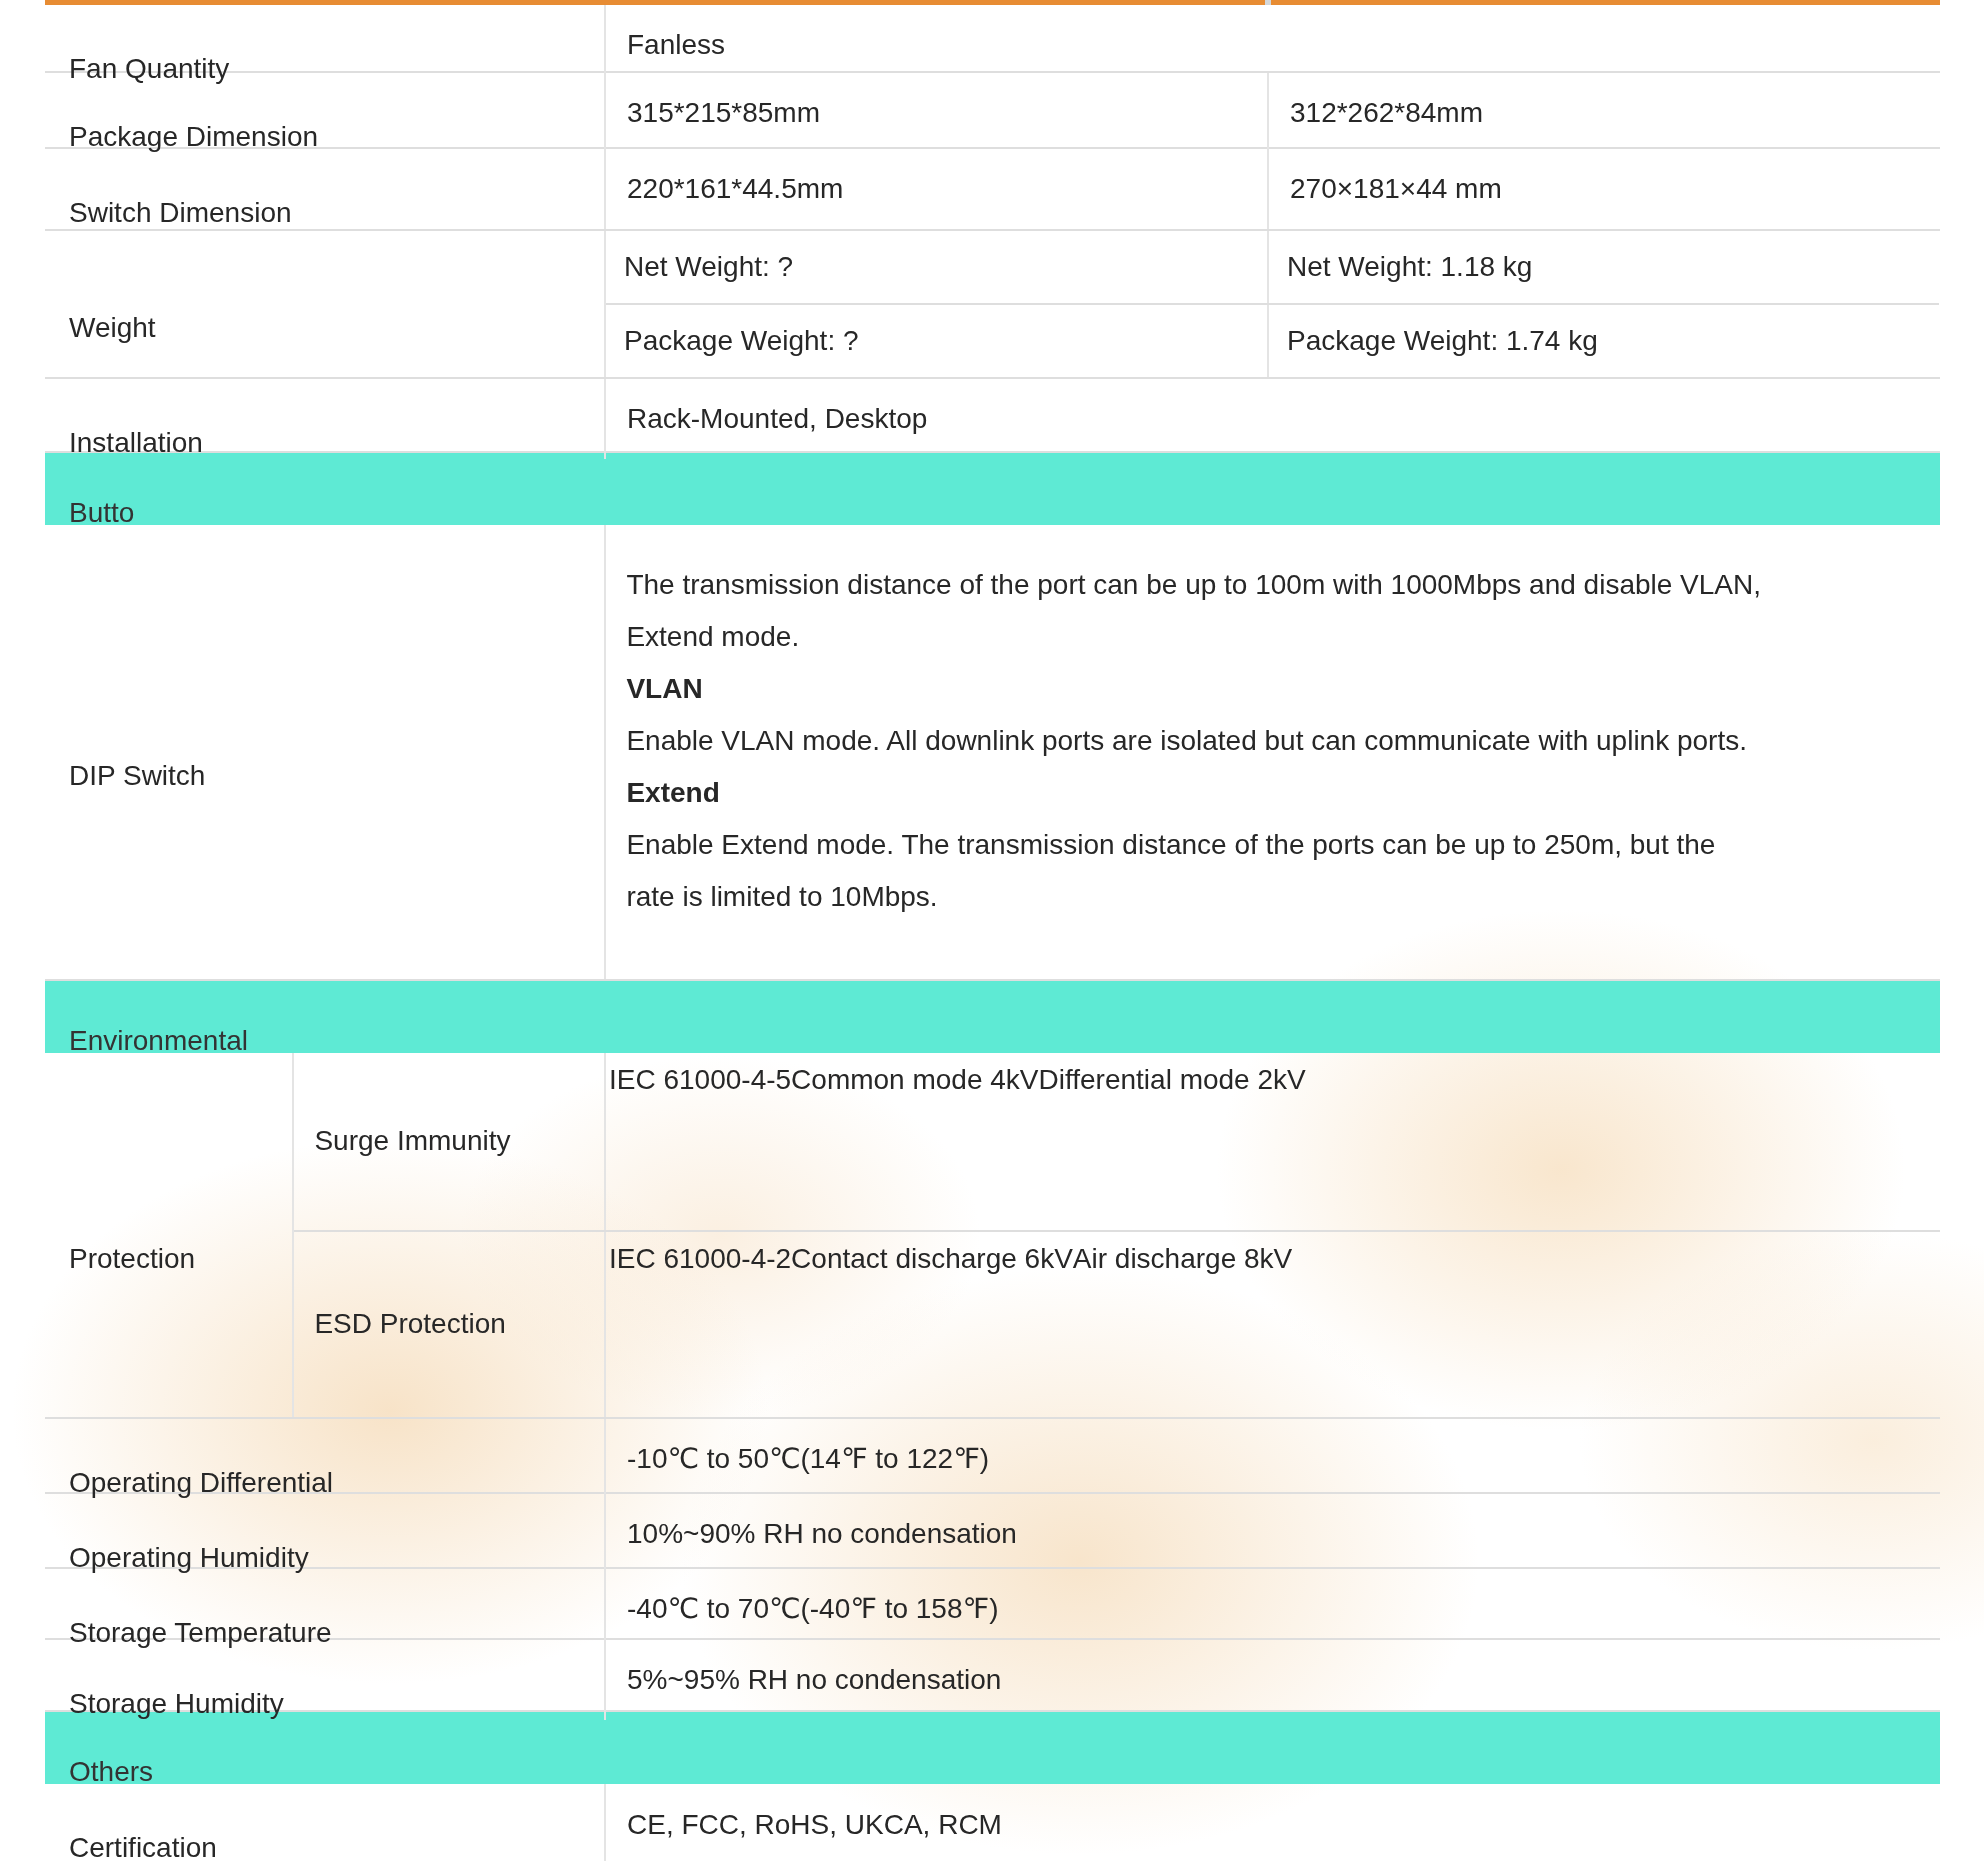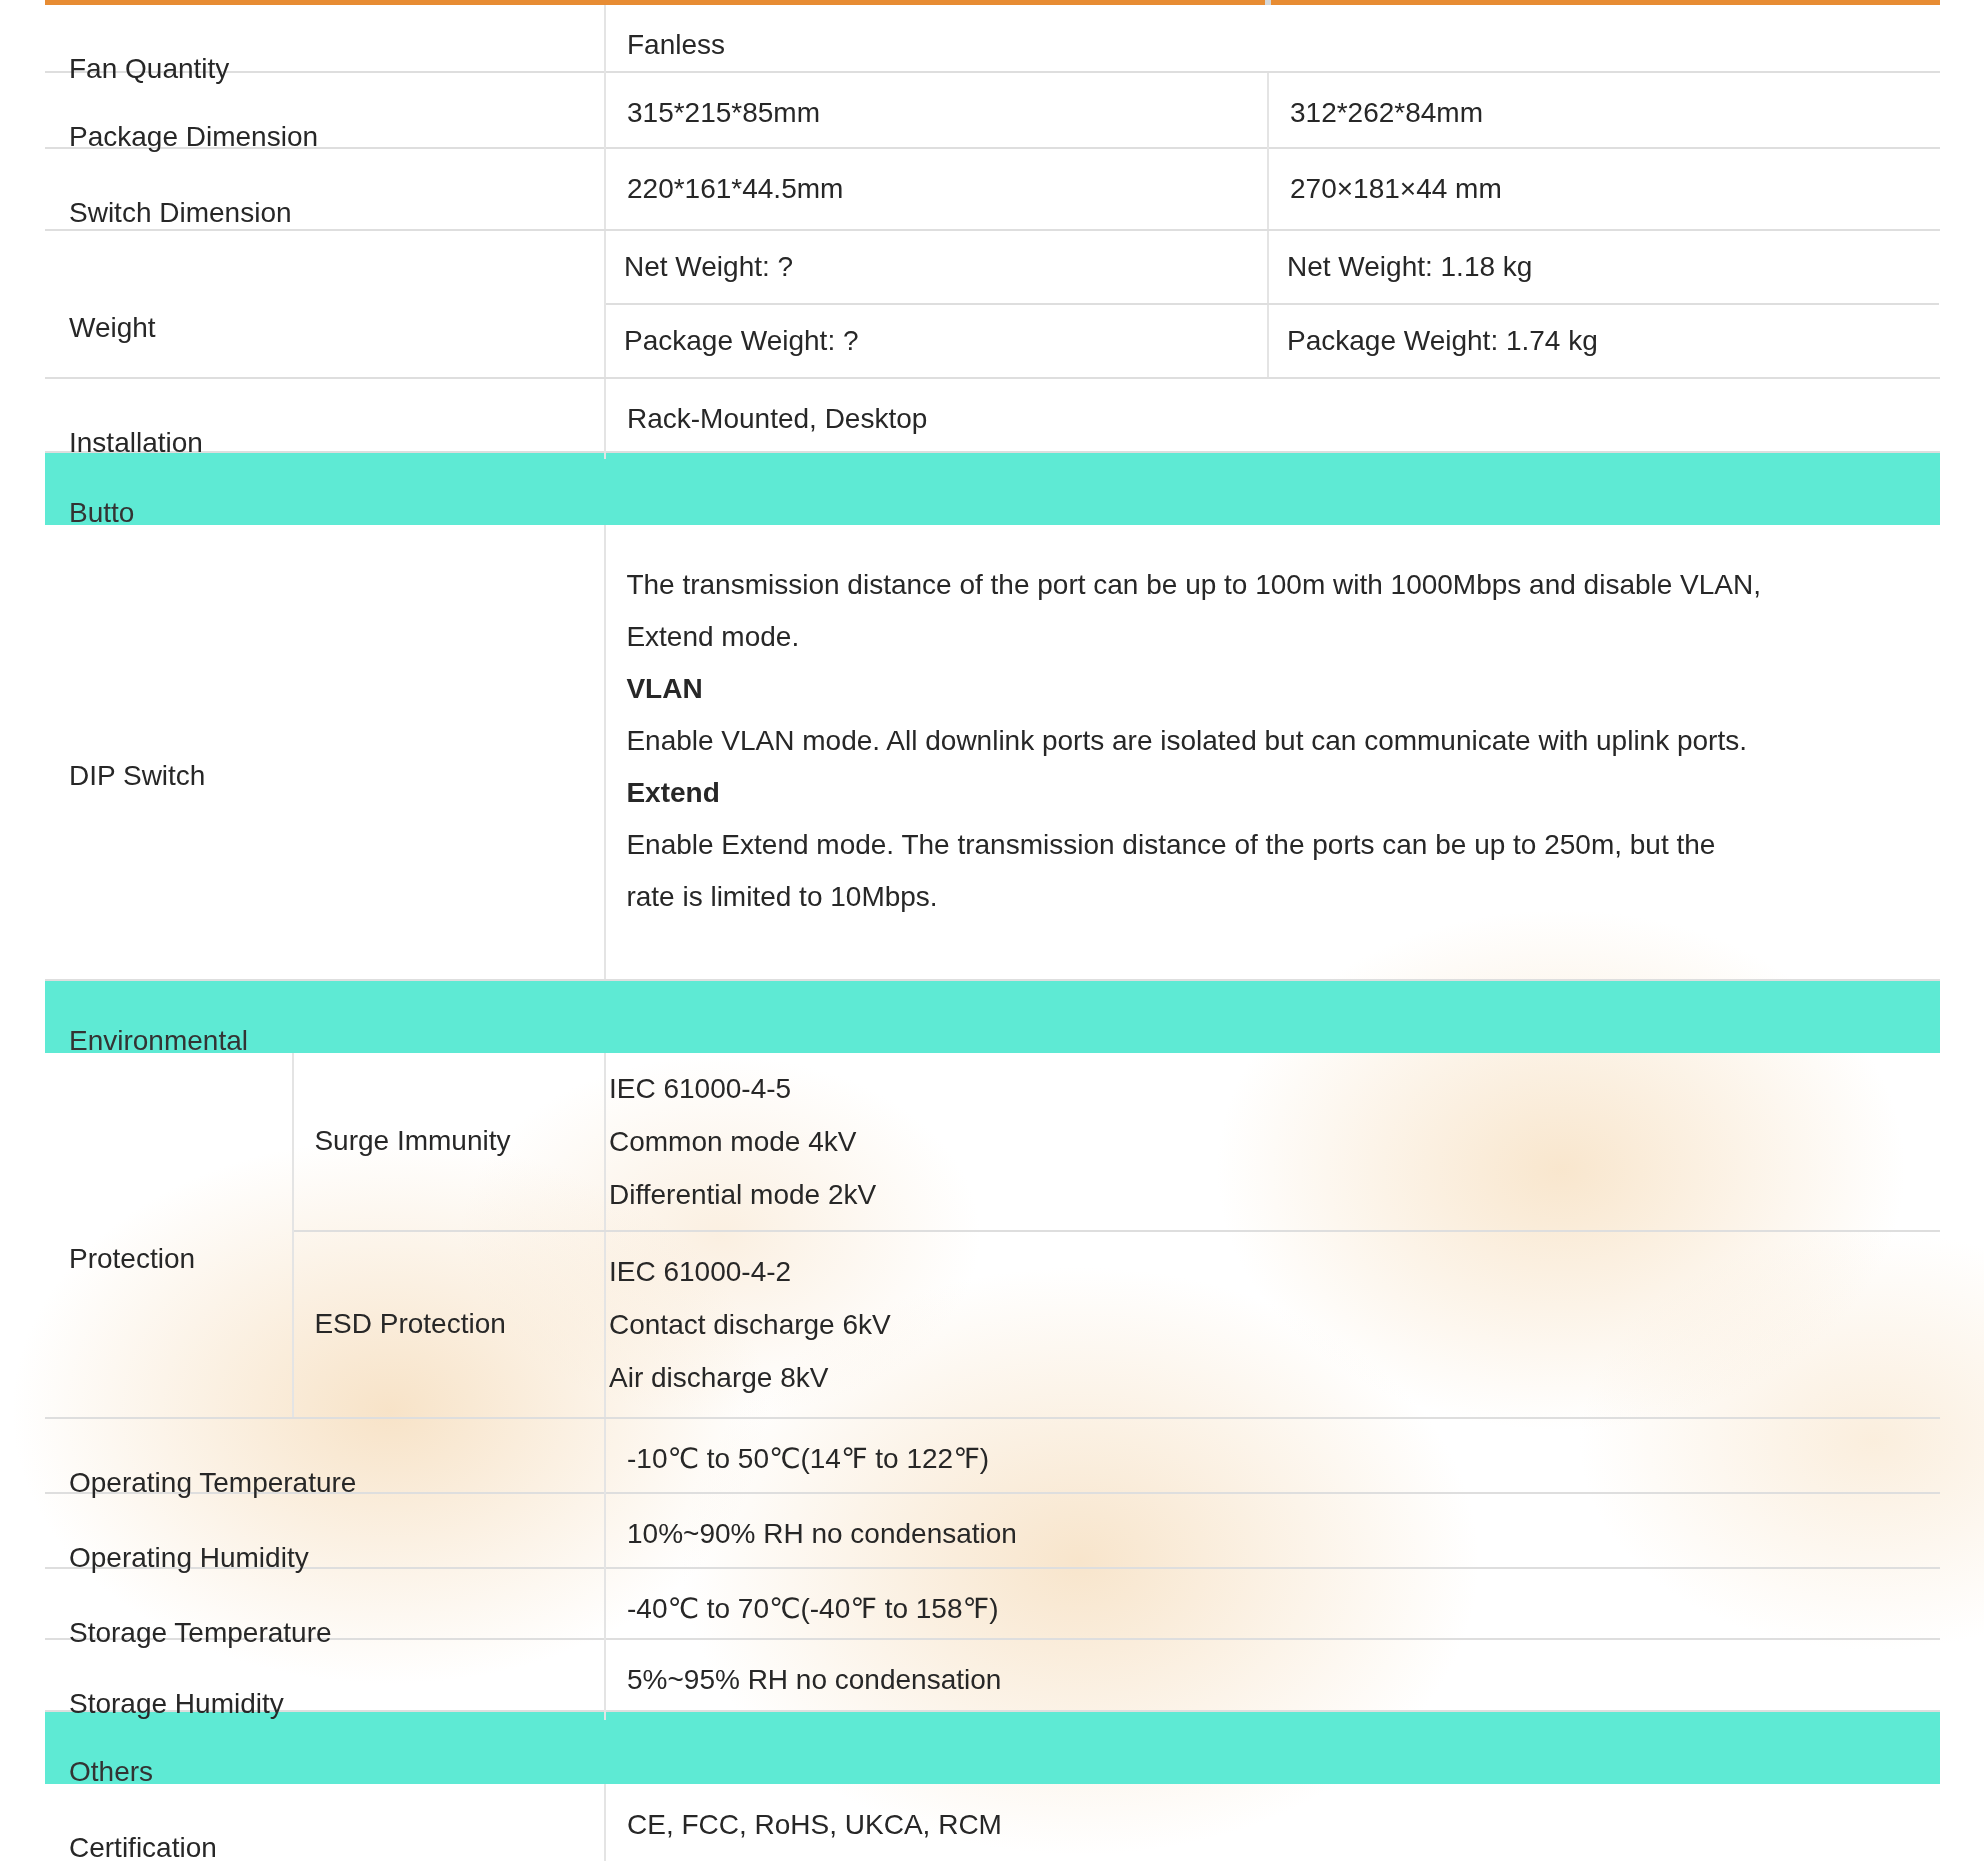--- a/index.html
+++ b/index.html
@@ -48,21 +48,21 @@
   
   .dipcell{border-left:2.4px solid #E4E4E4;padding:34px 24px 0 20.4px;box-sizing:border-box;}
   .dipcell .line{font-size:28px;line-height:52px;white-space:nowrap;}
   .dipcell .line.bold{font-weight:700;}
   
   .rel-right{display:flex;flex-direction:column;border-left:2.4px solid #E4E4E4;box-sizing:border-box;}
   .rel-sub{display:grid;grid-template-columns:310px 1335px;box-sizing:border-box;}
   .rel-sub.surge{height:179px;border-bottom:2.4px solid #DEDEDE;}
   .rel-sub.esd{flex:1;}
   .rel-sublabel{display:flex;align-items:center;font-size:28px;padding-left:20.4px;box-sizing:border-box;}
-  .multiline{display:flex;flex-direction:column;justify-content:center;border-left:2.4px solid #E4E4E4;padding-left:3px;box-sizing:border-box;}
+  .multiline{display:flex;flex-direction:row;justify-content:flex-start;border-left:2.4px solid #E4E4E4;padding-left:3px;box-sizing:border-box;}
   .multiline .line{font-size:28px;line-height:53px;white-space:nowrap;}
 </style>
 </head>
 <body>
 
 <div class="sheet">
   <div class="bg-tint"></div>
 
   <div class="table">
 
@@ -145,21 +145,21 @@
           <div class="multiline">
             <div class="line">IEC 61000-4-2</div>
             <div class="line">Contact discharge 6kV</div>
             <div class="line">Air discharge 8kV</div>
           </div>
         </div>
       </div>
     </div>
 
     <div class="row cols2 r-opt">
-      <div class="cell label">Operating Temperature</div>
+      <div class="cell label">Operating Differential</div>
       <div class="cell value">-10℃ to 50℃(14℉ to 122℉)</div>
     </div>
 
     <div class="row cols2 r-oph">
       <div class="cell label">Operating Humidity</div>
       <div class="cell value">10%~90% RH no condensation</div>
     </div>
 
     <div class="row cols2 r-stt">
       <div class="cell label">Storage Temperature</div>

